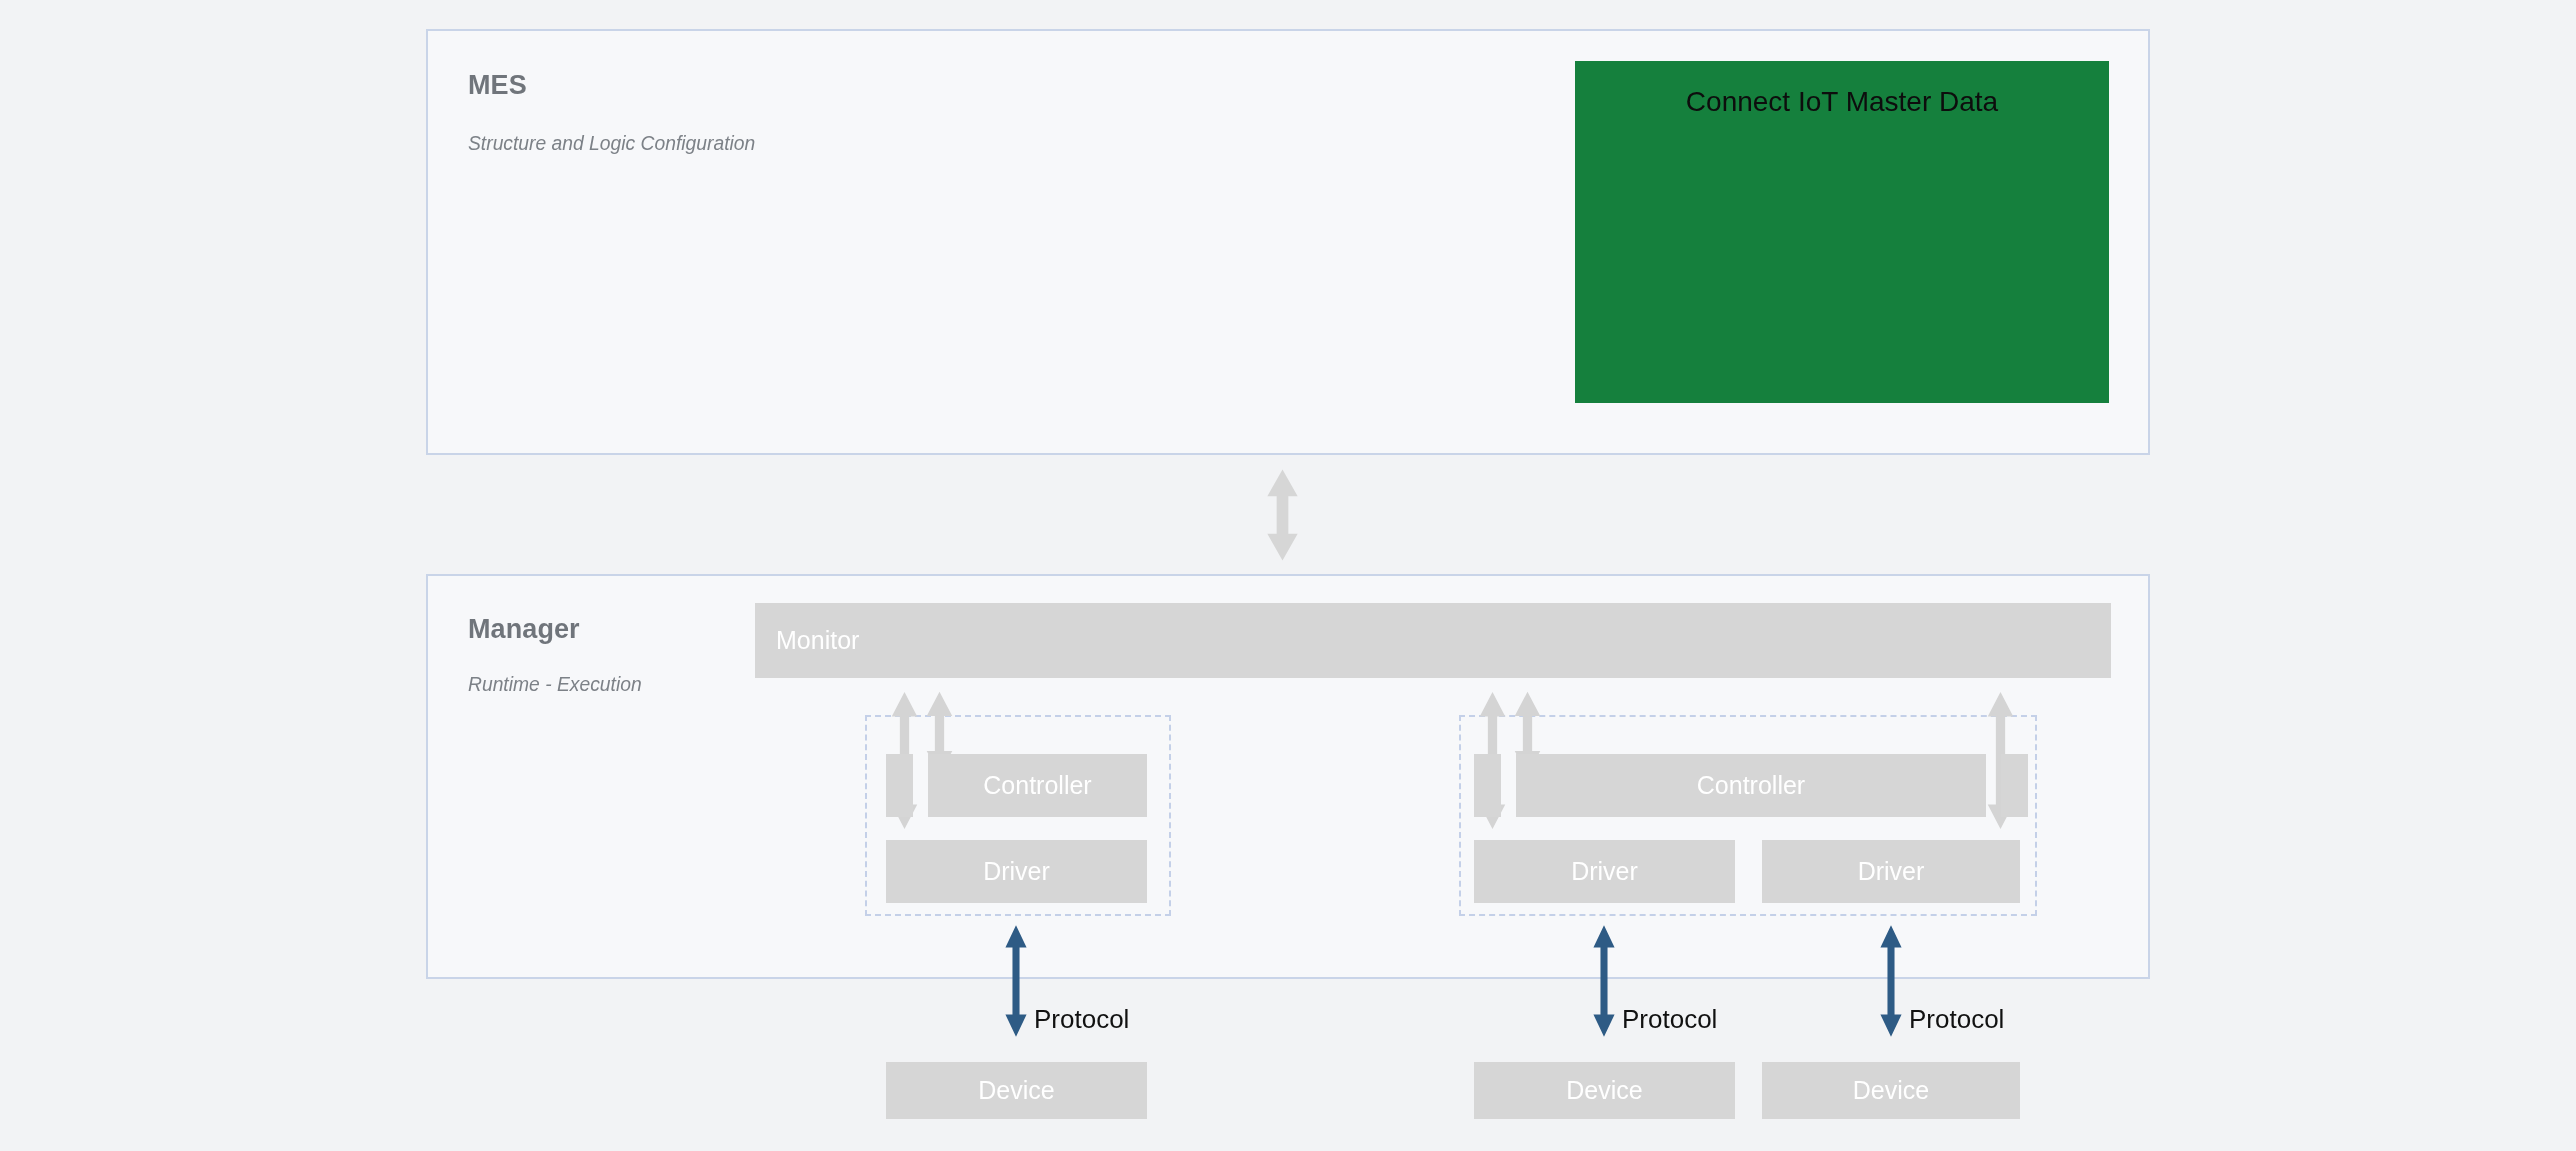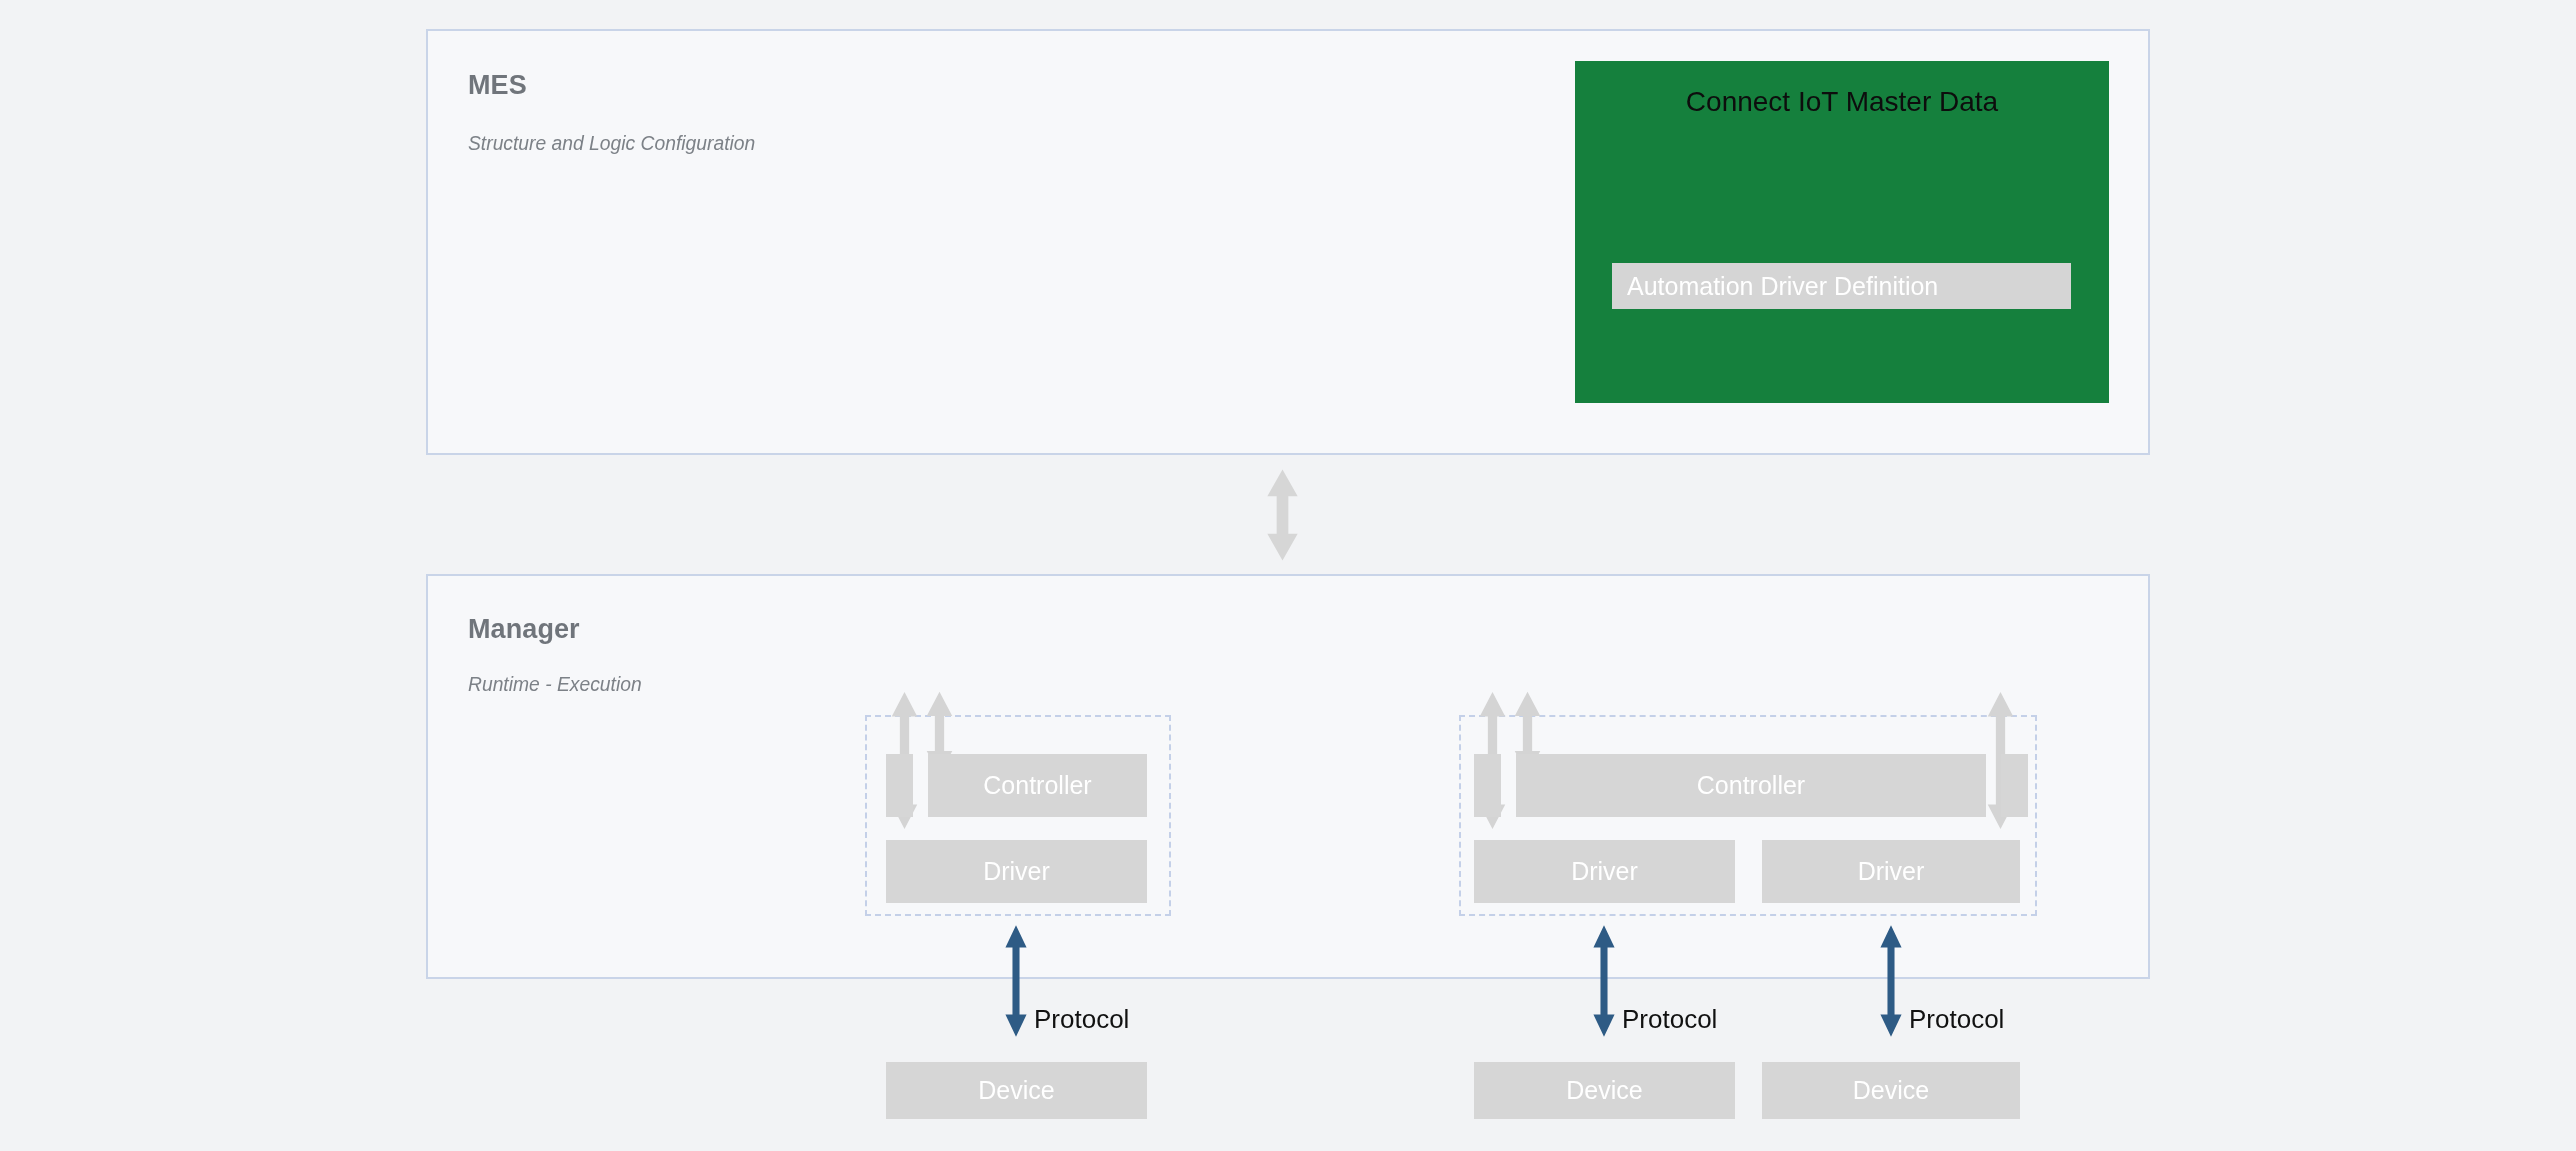--- a/index.html
+++ b/index.html
@@ -135,32 +135,32 @@
 <div class="canvas">
 
   <div class="section-frame" id="mes-frame"></div>
 
   <div class="sec-title" id="mes-title">MES</div>
   <div class="sec-sub" id="mes-sub">Structure and Logic Configuration</div>
 
   <div id="master-panel">
     <div id="master-panel-title">Connect IoT Master Data</div>
 
-    <div class="md-item muted" id="md-1">Automation Driver Definition</div>
   </div>
 
   <svg id="link-arrow" viewBox="0 0 60 160">
     <polygon points="30,2 56,48 40,48 40,112 56,112 30,158 4,112 20,112 20,48 4,48" fill="#d6d6d6"></polygon>
   </svg>
 
   <div class="section-frame" id="manager-frame"></div>
 
   <div class="sec-title" id="manager-title">Manager</div>
   <div class="sec-sub" id="manager-sub">Runtime - Execution</div>
 
+  <div id="monitor-bar">Monitor</div>
 
   <div class="group-box" id="group-left"></div>
   <div class="group-box" id="group-right"></div>
 
   <svg class="garrow" id="arr-l-long" viewBox="0 0 50 240">
     <polygon points="25,2 47,44 33,44 33,196 47,196 25,238 3,196 17,196 17,44 3,44" fill="#d4d4d4"></polygon>
   </svg>
   <svg class="garrow" id="arr-l-short" viewBox="0 0 50 148">
     <polygon points="25,2 47,44 33,44 33,104 47,104 25,146 3,104 17,104 17,44 3,44" fill="#d4d4d4"></polygon>
   </svg>

